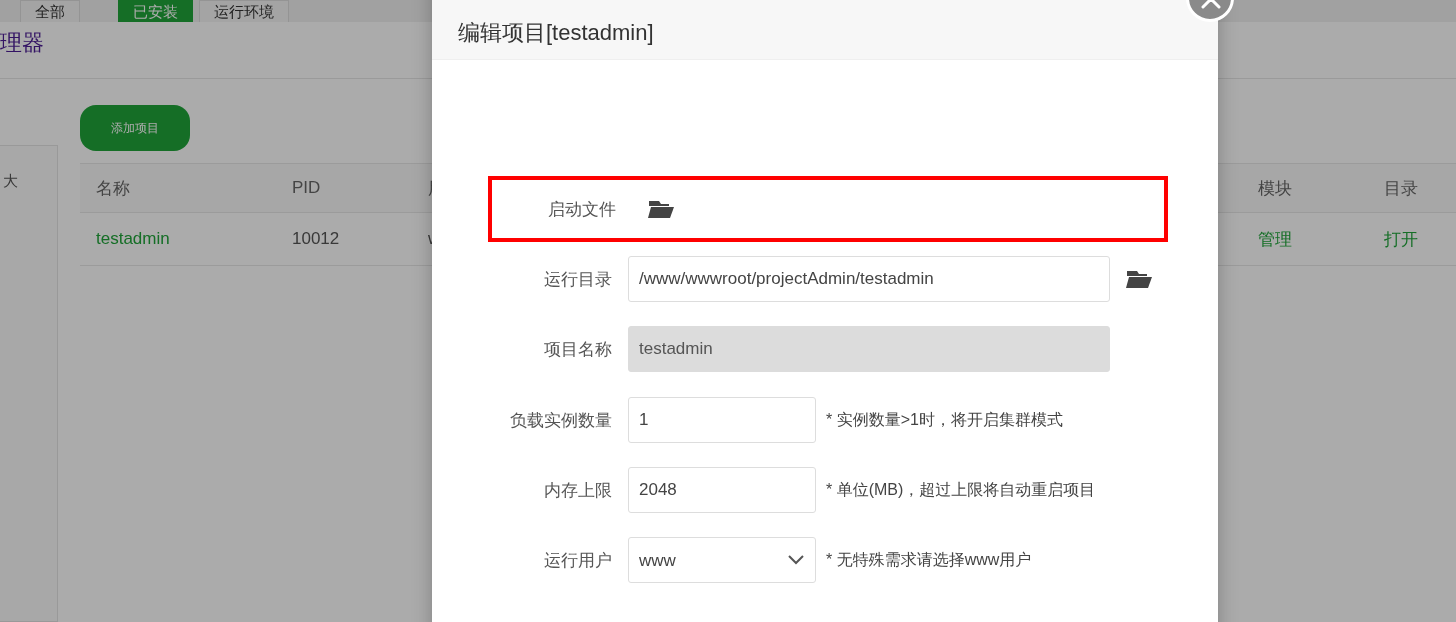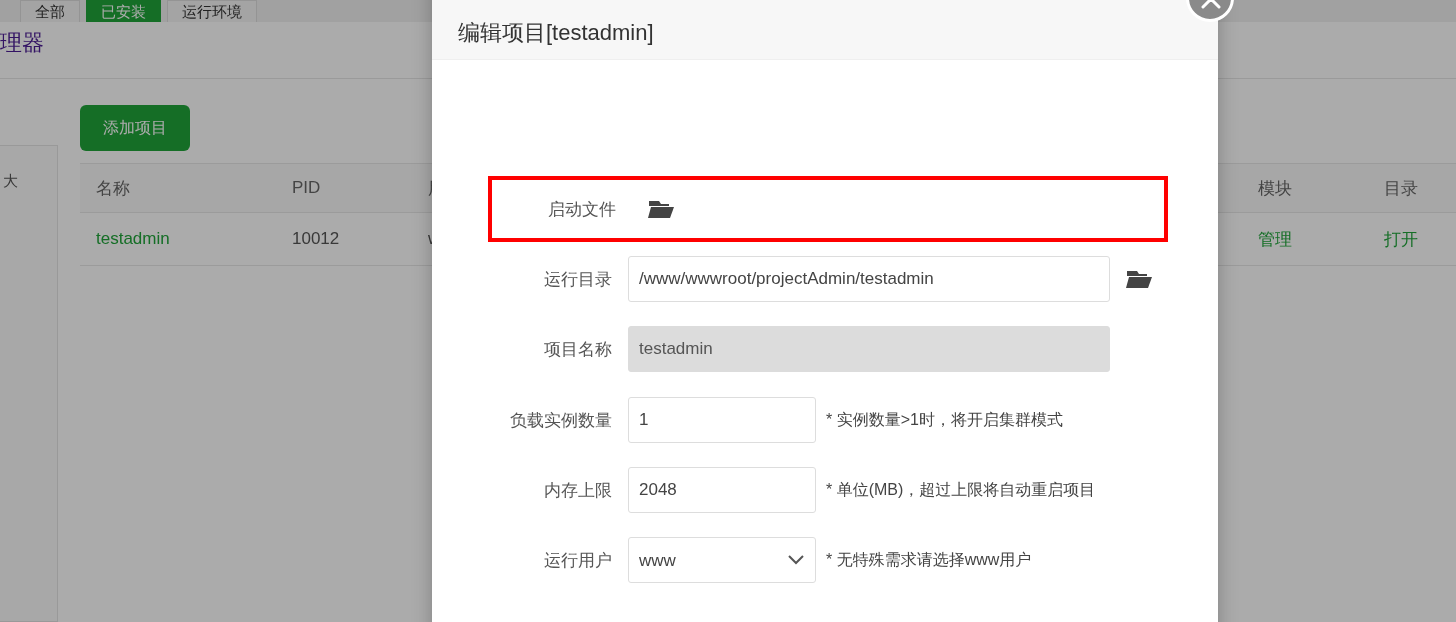--- a/index.html
+++ b/index.html
@@ -48,20 +48,21 @@
     border-bottom: none;
     margin-right: 6px;
     white-space: nowrap;
     overflow: hidden;
     line-height: 34px;
   }
   .bg-tab.active {
     background: #20a53a;
     color: #fff;
     border-color: #20a53a;
+    margin-left: 32px;
   }
   .bg-tab.spacer-left { margin-left: 20px; }
 
   .bg-page-title {
     position: absolute;
     left: 0; top: 28px;
     font-size: 22px;
     color: #4c1d95;
     white-space: nowrap;
   }
@@ -90,22 +91,22 @@
     white-space: nowrap;
   }
 
   .bg-addbtn {
     position: absolute;
     left: 80px; top: 105px;
     width: 110px; height: 46px;
     background: #20a53a;
     color: #fff;
     border: none;
-    border-radius: 6px;
-    font-size: 16px;
+    border-radius: 16px;
+    font-size: 12px;
     font-family: inherit;
     cursor: pointer;
   }
 
   .bg-table {
     position: absolute;
     left: 80px; top: 163px;
     width: 1340px;
     border-collapse: collapse;
     table-layout: fixed;

